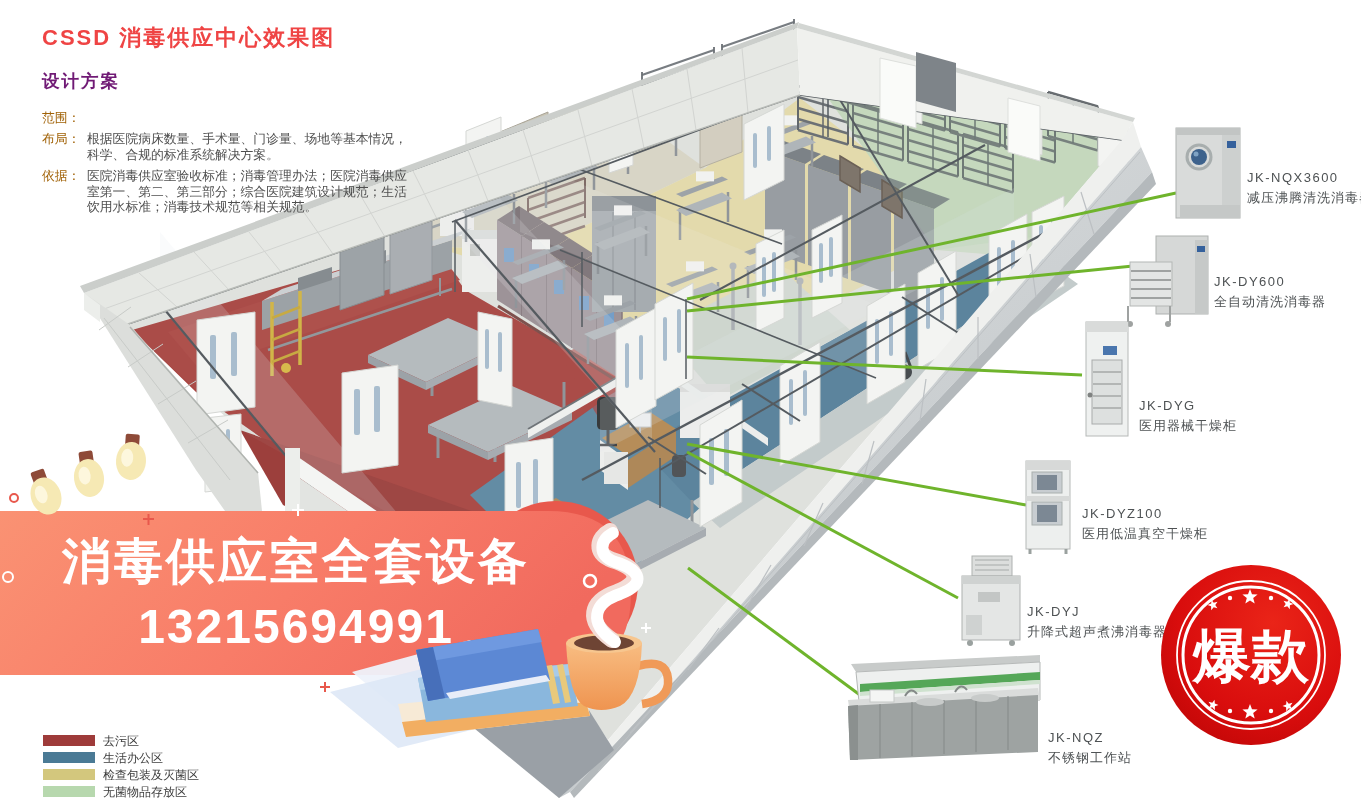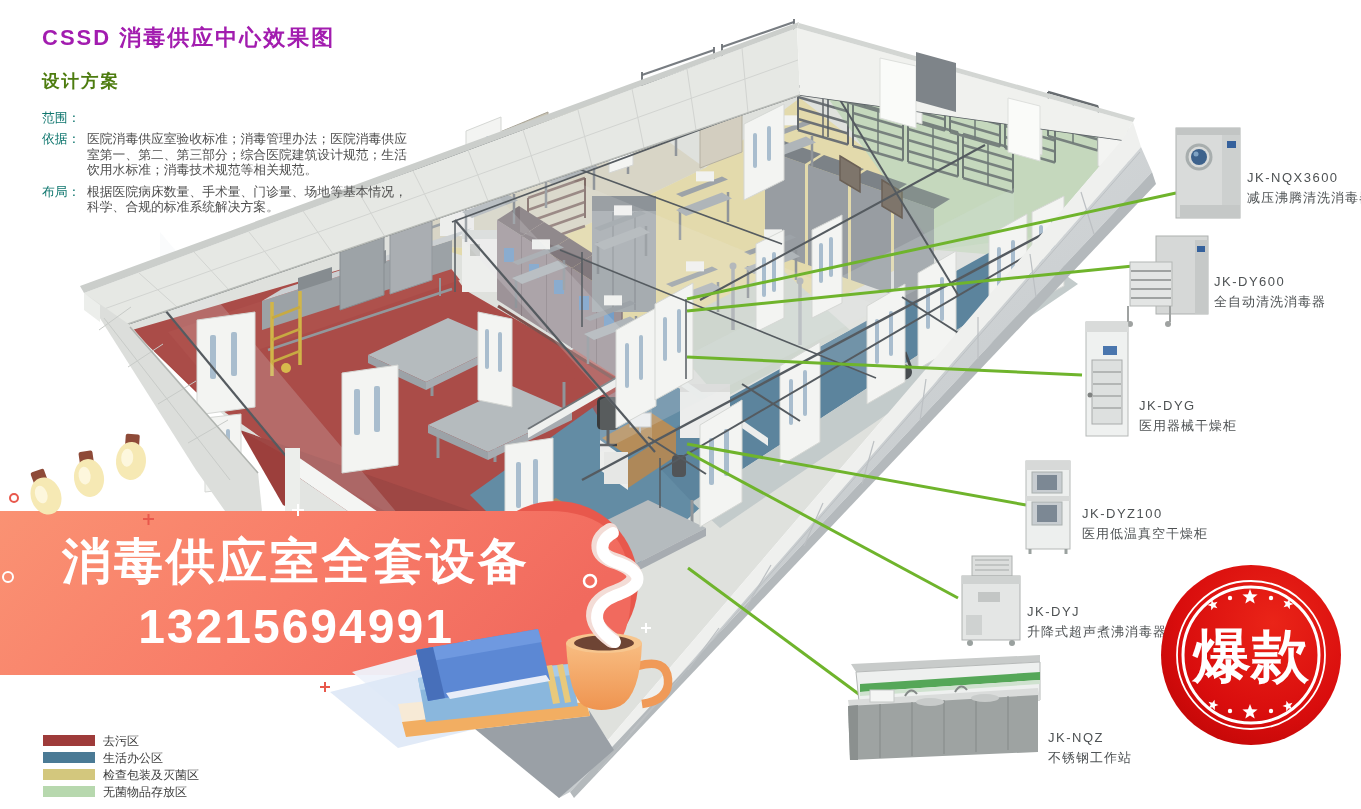--- a/index.html
+++ b/index.html
@@ -1,20 +1,20 @@
 <!DOCTYPE html>
 <html><head><meta charset="utf-8">
 <style>
 html,body{margin:0;padding:0;background:#ffffff;width:1361px;height:809px;overflow:hidden;}
 body{font-family:"Liberation Sans",sans-serif;position:relative;}
-.title{position:absolute;left:42px;top:23px;font-size:22px;font-weight:bold;color:#a21caf;letter-spacing:2px;}
-.sub{position:absolute;left:42px;top:69px;font-size:17.5px;font-weight:bold;color:#4d7c0f;letter-spacing:2px;}
+.title{position:absolute;left:42px;top:23px;font-size:22px;font-weight:bold;color:#ef4444;letter-spacing:2px;}
+.sub{position:absolute;left:42px;top:69px;font-size:17.5px;font-weight:bold;color:#701a75;letter-spacing:2px;}
 .block{position:absolute;left:42px;top:110px;width:372px;font-size:12.8px;line-height:15.4px;color:#4f4f4f;}
 .block p{margin:0 0 6px 0;display:flex;}
-.block b{color:#0f766e;font-weight:normal;flex:0 0 45px;}
+.block b{color:#a16207;font-weight:normal;flex:0 0 45px;}
 .block span{flex:1;}
 svg.main{position:absolute;left:0;top:0;}
 </style></head>
 <body>
 
 <svg class="main" width="1361" height="809" viewBox="0 0 1361 809" font-family="Liberation Sans, sans-serif">
 <defs>
 <radialGradient id="badgeGrad" cx="0.62" cy="0.32" r="0.95">
 <stop offset="0" stop-color="#ea2418"></stop>
         <stop offset="0.55" stop-color="#d90d0d"></stop>
@@ -704,19 +704,19 @@
 
 <div class="title">CSSD 消毒供应中心效果图</div>
 
 <div class="sub">设计方案</div>
 
 <div class="block">
 <p>
       <b>范围：</b>
     </p>
 <p>
+      <b>布局：</b>
+      <span>根据医院病床数量、手术量、门诊量、场地等基本情况，科学、合规的标准系统解决方案。</span>
+    </p>
+<p>
       <b>依据：</b>
       <span>医院消毒供应室验收标准；消毒管理办法；医院消毒供应室第一、第二、第三部分；综合医院建筑设计规范；生活饮用水标准；消毒技术规范等相关规范。</span>
     </p>
-<p>
-      <b>布局：</b>
-      <span>根据医院病床数量、手术量、门诊量、场地等基本情况，科学、合规的标准系统解决方案。</span>
-    </p>
 </div>
 </body></html>

